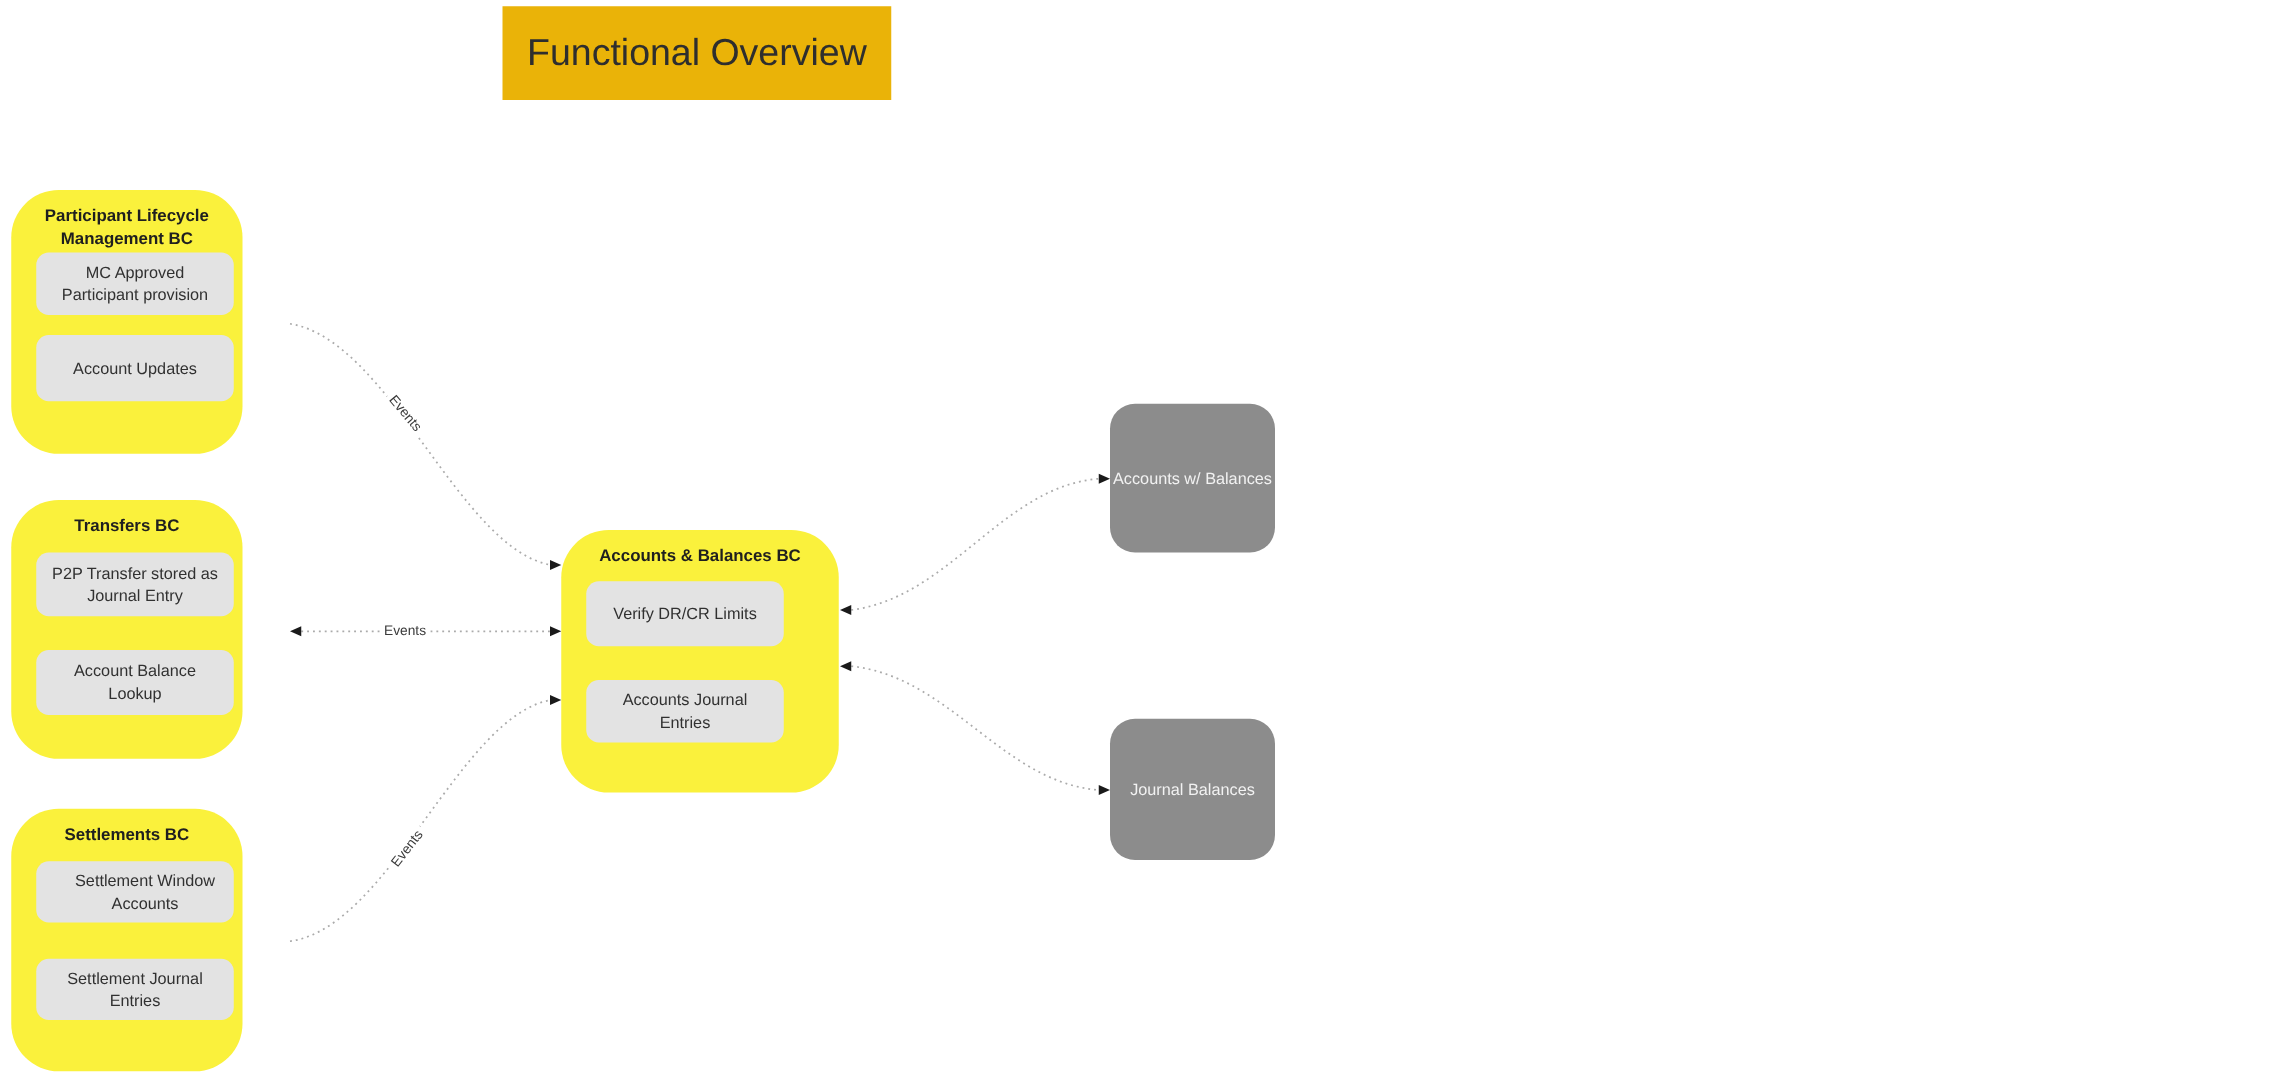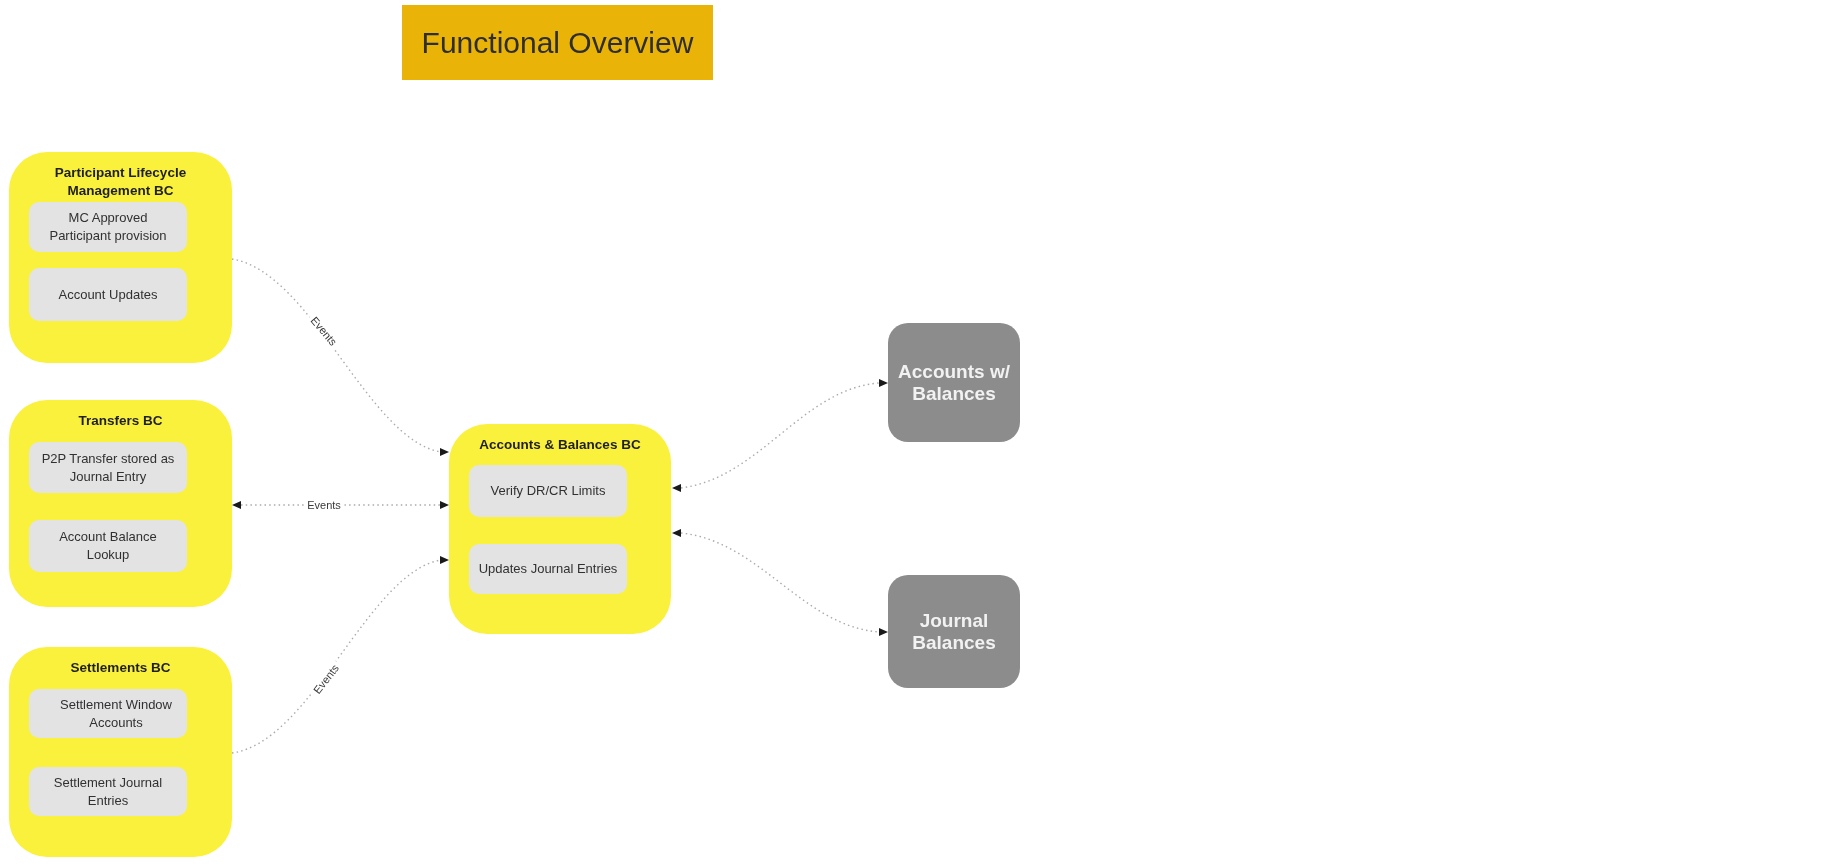--- a/index.html
+++ b/index.html
@@ -28,21 +28,21 @@
     background: #eab308;
     color: #2e2e2e;
     font-size: 30px;
     display: flex;
     align-items: center;
     justify-content: center;
     z-index: 2;
   }
   .group {
     position: absolute;
-    width: 223px;
+    width: 185px;
     height: 210px;
     background: #faf13c;
     border-radius: 38px;
     z-index: 2;
   }
   .group-title {
     position: absolute;
     top: 12px;
     left: 10px; right: 10px;
     text-align: center;
@@ -70,24 +70,23 @@
   .store {
     position: absolute;
     left: 888px;
     width: 132px;
     background: #8c8c8c;
     border-radius: 20px;
     display: flex;
     align-items: center;
     justify-content: center;
     text-align: center;
-    font-size: 19px;
+    font-size: 13px;
     color: #f2f2f2;
     z-index: 2;
-    font-weight: bold;
   }
   .edge-label {
     position: absolute;
     font-size: 11px;
     color: #3a3a3a;
     background: #ffffff;
     padding: 0 3px;
     white-space: nowrap;
     z-index: 3;
   }
@@ -153,21 +152,21 @@
 
   <div class="group" style="left:9px; top:647px; height:210px;">
     <div class="group-title">Settlements BC</div>
     <div class="node" style="top:42px; height:49px;padding-left:24px;">Settlement Window Accounts</div>
     <div class="node" style="top:120px; height:49px;">Settlement Journal Entries</div>
   </div>
 
   <div class="group" style="left:449px; top:402px; width:222px; height:210px;margin-top:22px;">
     <div class="group-title">Accounts &amp; Balances BC</div>
     <div class="node" style="top:41px; height:52px;">Verify DR/CR Limits</div>
-    <div class="node" style="top:120px; height:50px;">Updates Journal Entries</div>
+    <div class="node" style="top:120px; height:50px;">Accounts Journal Entries</div>
   </div>
 
   <div class="store" style="top:323px; height:119px;">Accounts w/ Balances</div>
   <div class="store" style="top:575px; height:113px;">Journal Balances</div>
 
   <div class="edge-label" style="left:324px; top:331px; transform:translate(-50%,-50%) rotate(50deg);">Events</div>
   <div class="edge-label" style="left:324px; top:505px; transform:translate(-50%,-50%);">Events</div>
   <div class="edge-label" style="left:326px; top:679px; transform:translate(-50%,-50%) rotate(-52deg);">Events</div>
 
 </div>

